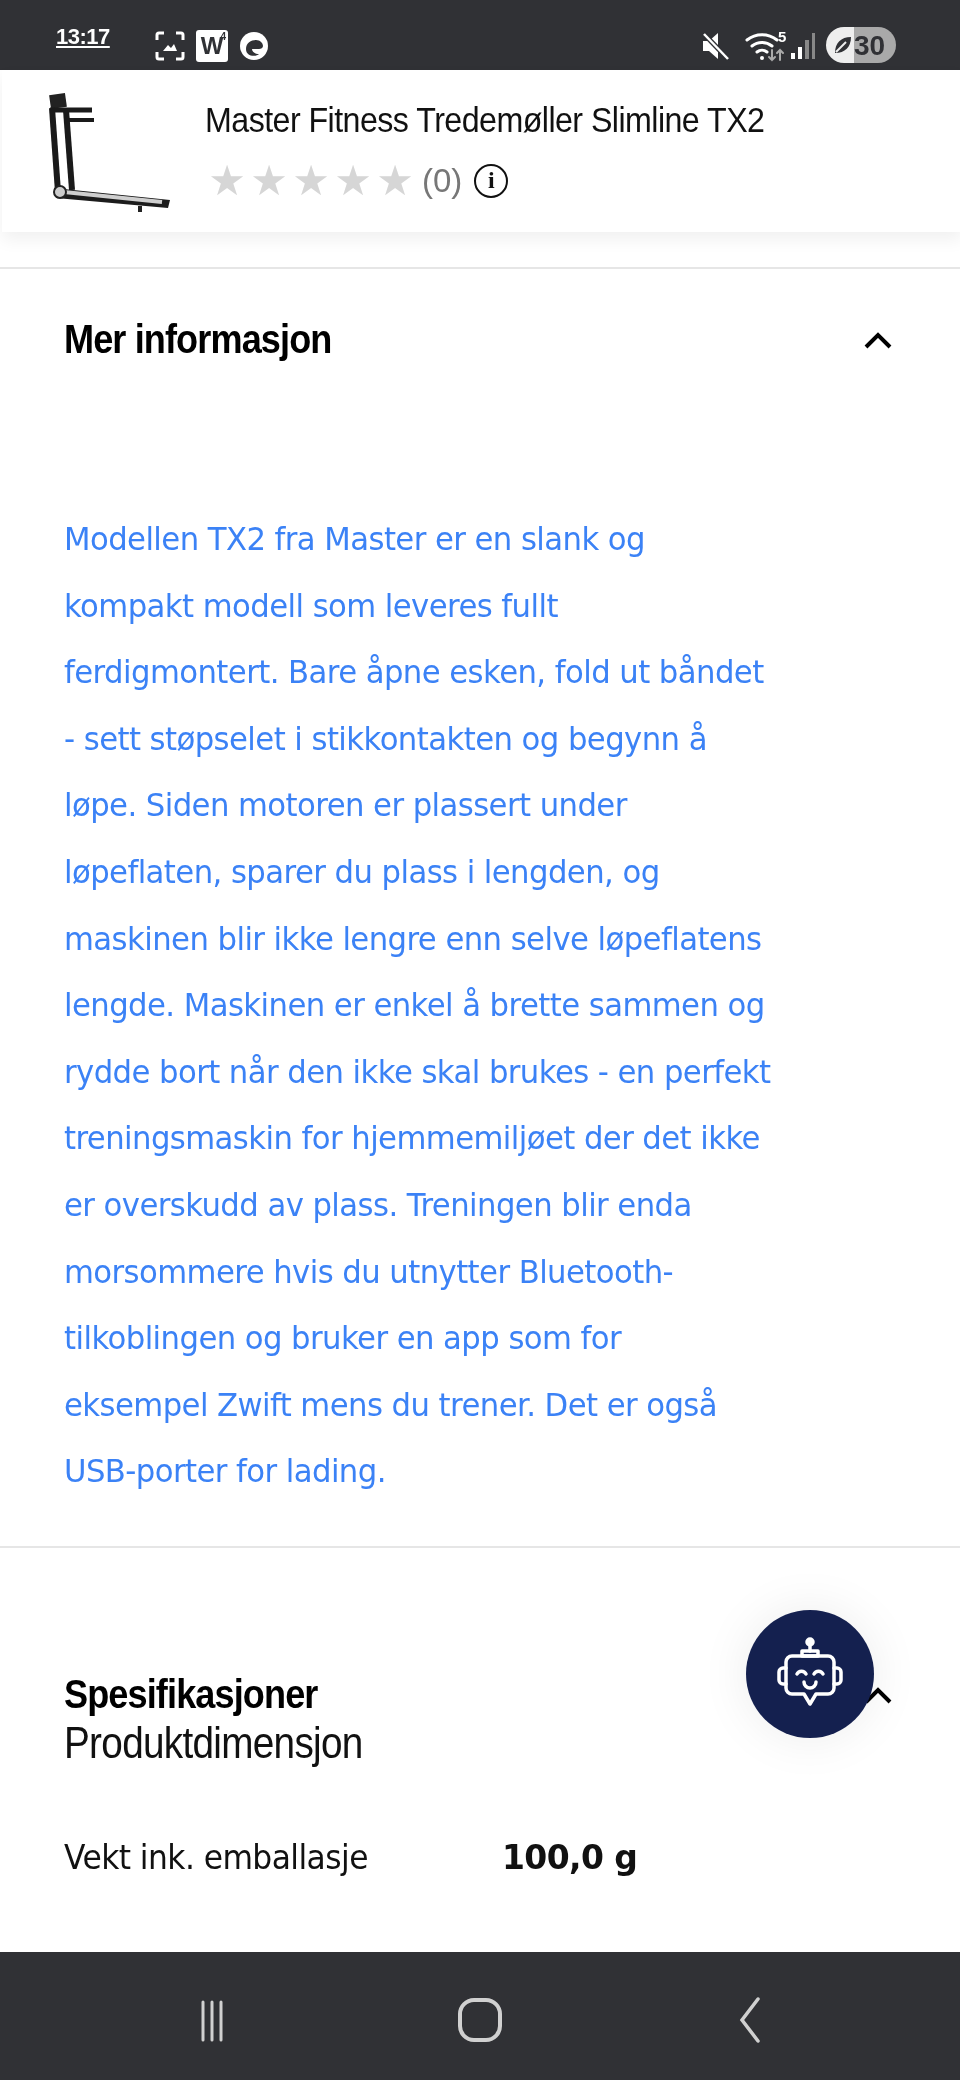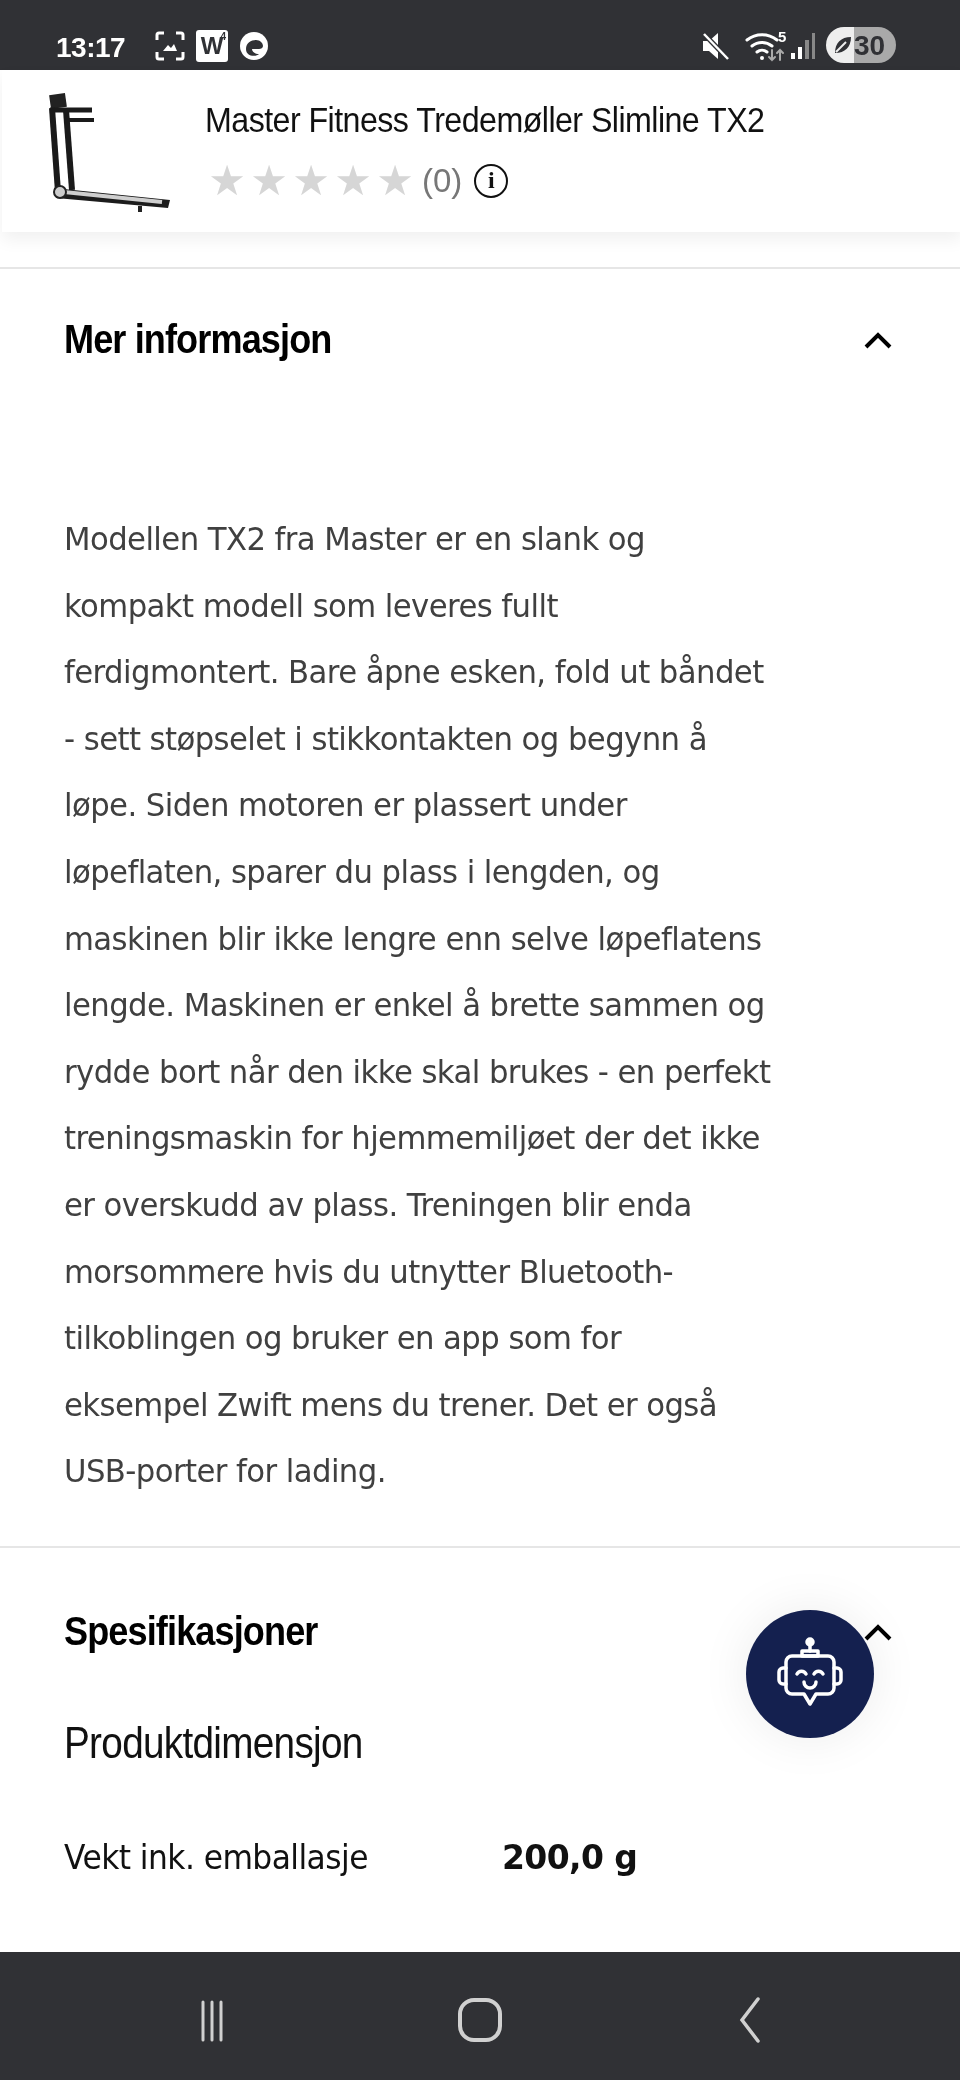--- a/index.html
+++ b/index.html
@@ -1,21 +1,21 @@
 <!DOCTYPE html>
 <html><head>
   <meta charset="utf-8">
   <style>
     * { box-sizing: border-box; margin: 0; padding: 0; }
     html, body { width: 960px; height: 2080px; overflow: hidden; background: #ffffff; }
     body { font-family: "DejaVu Sans", sans-serif; color: #222; position: relative; }
 
     
     .status-bar { position: absolute; left: 0; top: 0; width: 960px; height: 70px; background: #303135; color: #fff; }
-    .sb-time { position: absolute; left: 56px; top: 32px; font-family: "Liberation Sans", sans-serif; font-weight: bold; font-size: 28px; letter-spacing: -0.5px; }
+    .sb-time { position: absolute; left: 56px; top: 24px; font-family: "Liberation Sans", sans-serif; font-weight: bold; font-size: 22px; letter-spacing: -0.5px; text-decoration: underline; }
     .sb-icon { position: absolute; top: 28px; }
     .sb-w { position: absolute; left: 196px; top: 30px; width: 32px; height: 32px; background: #fff; color: #303135; border-radius: 3px; font-family: "Liberation Sans", sans-serif; font-weight: bold; font-size: 24px; line-height: 32px; text-align: center; }
     .sb-w sup { font-size: 10px; position: absolute; top: -9px; right: 2px; }
     .sb-battery { position: absolute; left: 826px; top: 27px; width: 70px; height: 36px; border-radius: 18px; background: linear-gradient(90deg, #eeeeee 0 40%, #a9a9a9 40% 100%); }
     .sb-battery-text { position: absolute; left: 28px; top: 3px; font-family: "Liberation Sans", sans-serif; font-weight: bold; font-size: 28px; color: #303135; }
 
     
     .product-header { position: absolute; left: 2px; top: 70px; width: 960px; height: 162px; background: #fff; box-shadow: 0 8px 16px rgba(0,0,0,0.06); z-index: 2; }
     .product-thumb { position: absolute; left: 40px; top: 22px; width: 135px; height: 120px; }
     .product-title { position: absolute; left: 203px; top: 30px; font-family: "Liberation Sans", sans-serif; font-size: 35px; color: #111; letter-spacing: -0.6px; transform: scaleX(0.92); transform-origin: left center; white-space: nowrap; }
@@ -24,21 +24,21 @@
     .rating-count { font-family: "Liberation Sans", sans-serif; font-size: 33px; color: #777; margin-left: 6px; }
     .info-icon { margin-left: 12px; width: 34px; height: 34px; border: 2.5px solid #111; border-radius: 50%; font-family: "Liberation Serif", serif; font-size: 24px; line-height: 29px; text-align: center; color: #111; font-weight: bold; }
 
     .divider { position: absolute; left: 0; width: 960px; height: 2px; background: #e6e6e6; }
 
     
     .acc-header { position: absolute; left: 64px; width: 832px; display: flex; justify-content: space-between; align-items: center; }
     .acc-title { font-family: "Liberation Sans", sans-serif; font-weight: bold; font-size: 41px; color: #000; letter-spacing: -1px; transform: scaleX(0.88); transform-origin: left center; white-space: nowrap; }
     .chevron-up { width: 36px; height: 24px; }
 
-    .description { position: absolute; left: 64px; top: 506px; width: 840px; font-family: "DejaVu Sans", sans-serif; font-size: 32px; line-height: 66.6px; color: #404040; letter-spacing: -0.6px; }
+    .description { position: absolute; left: 64px; top: 506px; width: 840px; font-family: "DejaVu Sans", sans-serif; font-size: 32px; line-height: 66.6px; color: #3b82f6; letter-spacing: -0.6px; }
     .description p { white-space: pre-line; transform: scaleX(0.96); transform-origin: left top; }
 
     .spec-sub { position: absolute; left: 64px; top: 1718px; font-family: "Liberation Sans", sans-serif; font-size: 44px; color: #111; letter-spacing: -0.8px; transform: scaleX(0.88); transform-origin: left center; }
     .spec-row { position: absolute; left: 64px; top: 1838px; width: 832px; font-size: 33px; color: #111; }
     .spec-label { position: absolute; left: 0; top: 0; font-family: "DejaVu Sans", sans-serif; letter-spacing: -0.6px; transform: scaleX(0.95); transform-origin: left center; white-space: nowrap; }
     .spec-value { position: absolute; left: 438px; top: 0; font-family: "DejaVu Sans", sans-serif; font-weight: bold; letter-spacing: -0.6px; white-space: nowrap; }
 
     
     .chat-fab { position: absolute; left: 746px; top: 1610px; width: 128px; height: 128px; border-radius: 50%; background: #14204f; box-shadow: 0 0 50px rgba(0,0,0,0.08); display: flex; align-items: center; justify-content: center; z-index: 3; }
 
@@ -147,32 +147,32 @@
 treningsmaskin for hjemmemiljøet der det ikke
 er overskudd av plass. Treningen blir enda
 morsommere hvis du utnytter Bluetooth-
 tilkoblingen og bruker en app som for
 eksempel Zwift mens du trener. Det er også
 USB-porter for lading.</p>
 </div>
 
 <div class="divider" style="top:1546px;"></div>
 
-<div class="acc-header" style="top:1596px;height:70px;justify-content:space-between;">
+<div class="acc-header" style="top:1659px;height:70px;justify-content:space-between;">
   <span class="acc-title">Spesifikasjoner</span>
   <svg class="chevron-up" viewBox="0 0 36 24">
     <path d="M6 20 L18 8 L30 20" fill="none" stroke="#000" stroke-width="4"></path>
   </svg>
 </div>
 
 <div class="spec-sub">Produktdimensjon</div>
 
 <div class="spec-row">
   <span class="spec-label">Vekt ink. emballasje</span>
-  <span class="spec-value">200,0 g</span>
+  <span class="spec-value">100,0 g</span>
 </div>
 
 <div class="chat-fab">
   <svg width="84" height="84" viewBox="0 0 84 84" fill="none" stroke="#fff" stroke-width="3.5" stroke-linecap="round" stroke-linejoin="round">
     <circle cx="42" cy="10" r="3" fill="#fff"></circle>
     <path d="M42 13v6"></path>
     <path d="M34 19h16v5H34z"></path>
     <path d="M24 24h36a6 6 0 0 1 6 6v26a6 6 0 0 1-6 6H48l-6 10-6-10H24a6 6 0 0 1-6-6V30a6 6 0 0 1 6-6z"></path>
     <path d="M18 36h-3a4 4 0 0 0-4 4v8a4 4 0 0 0 4 4h3M66 36h3a4 4 0 0 1 4 4v8a4 4 0 0 1-4 4h-3"></path>
     <path d="M29 42a5 5 0 0 1 9 0M46 42a5 5 0 0 1 9 0"></path>

